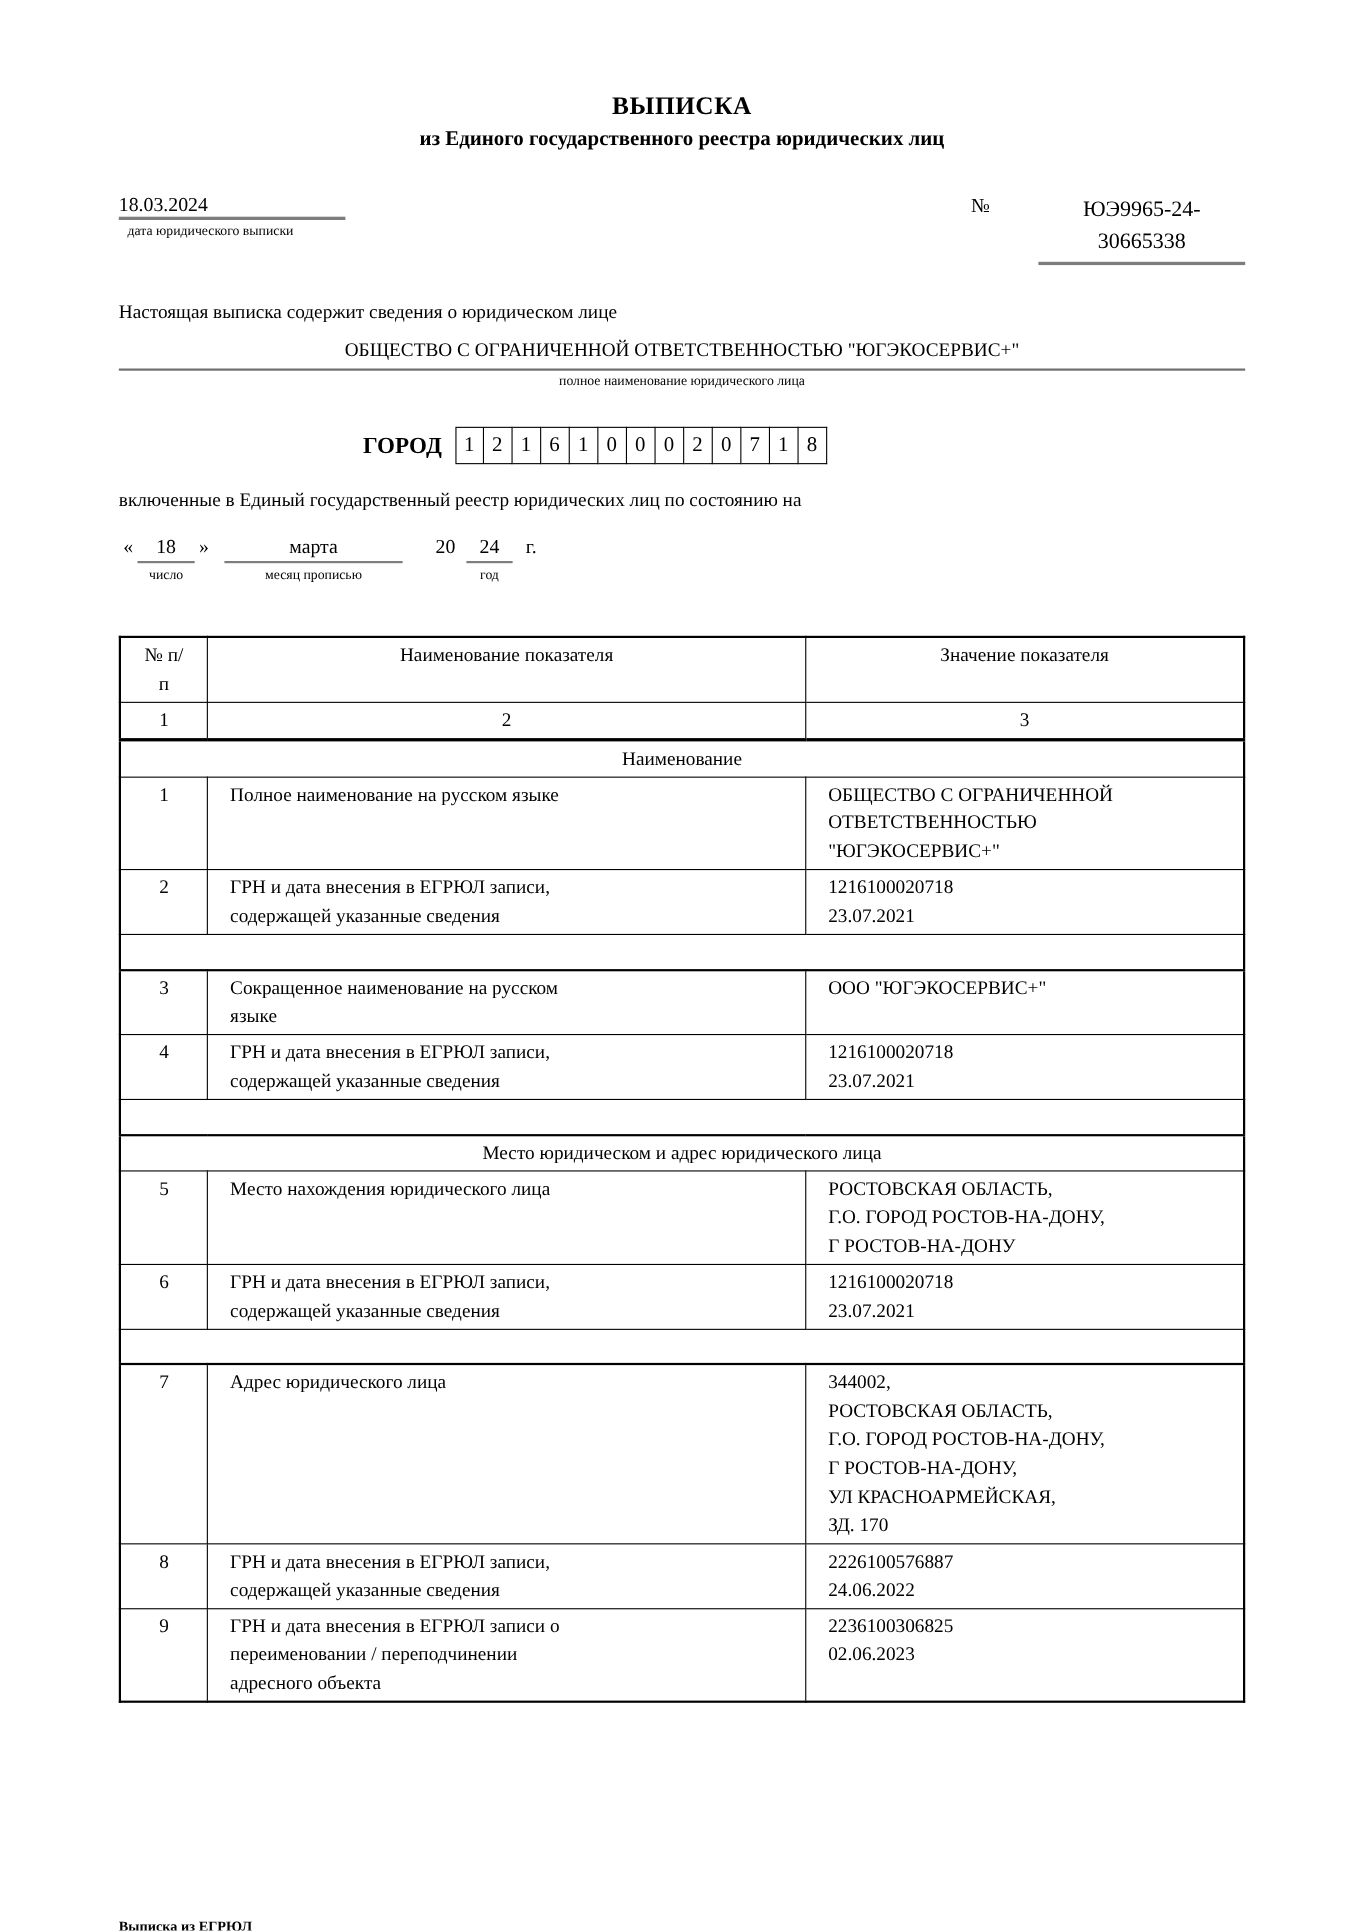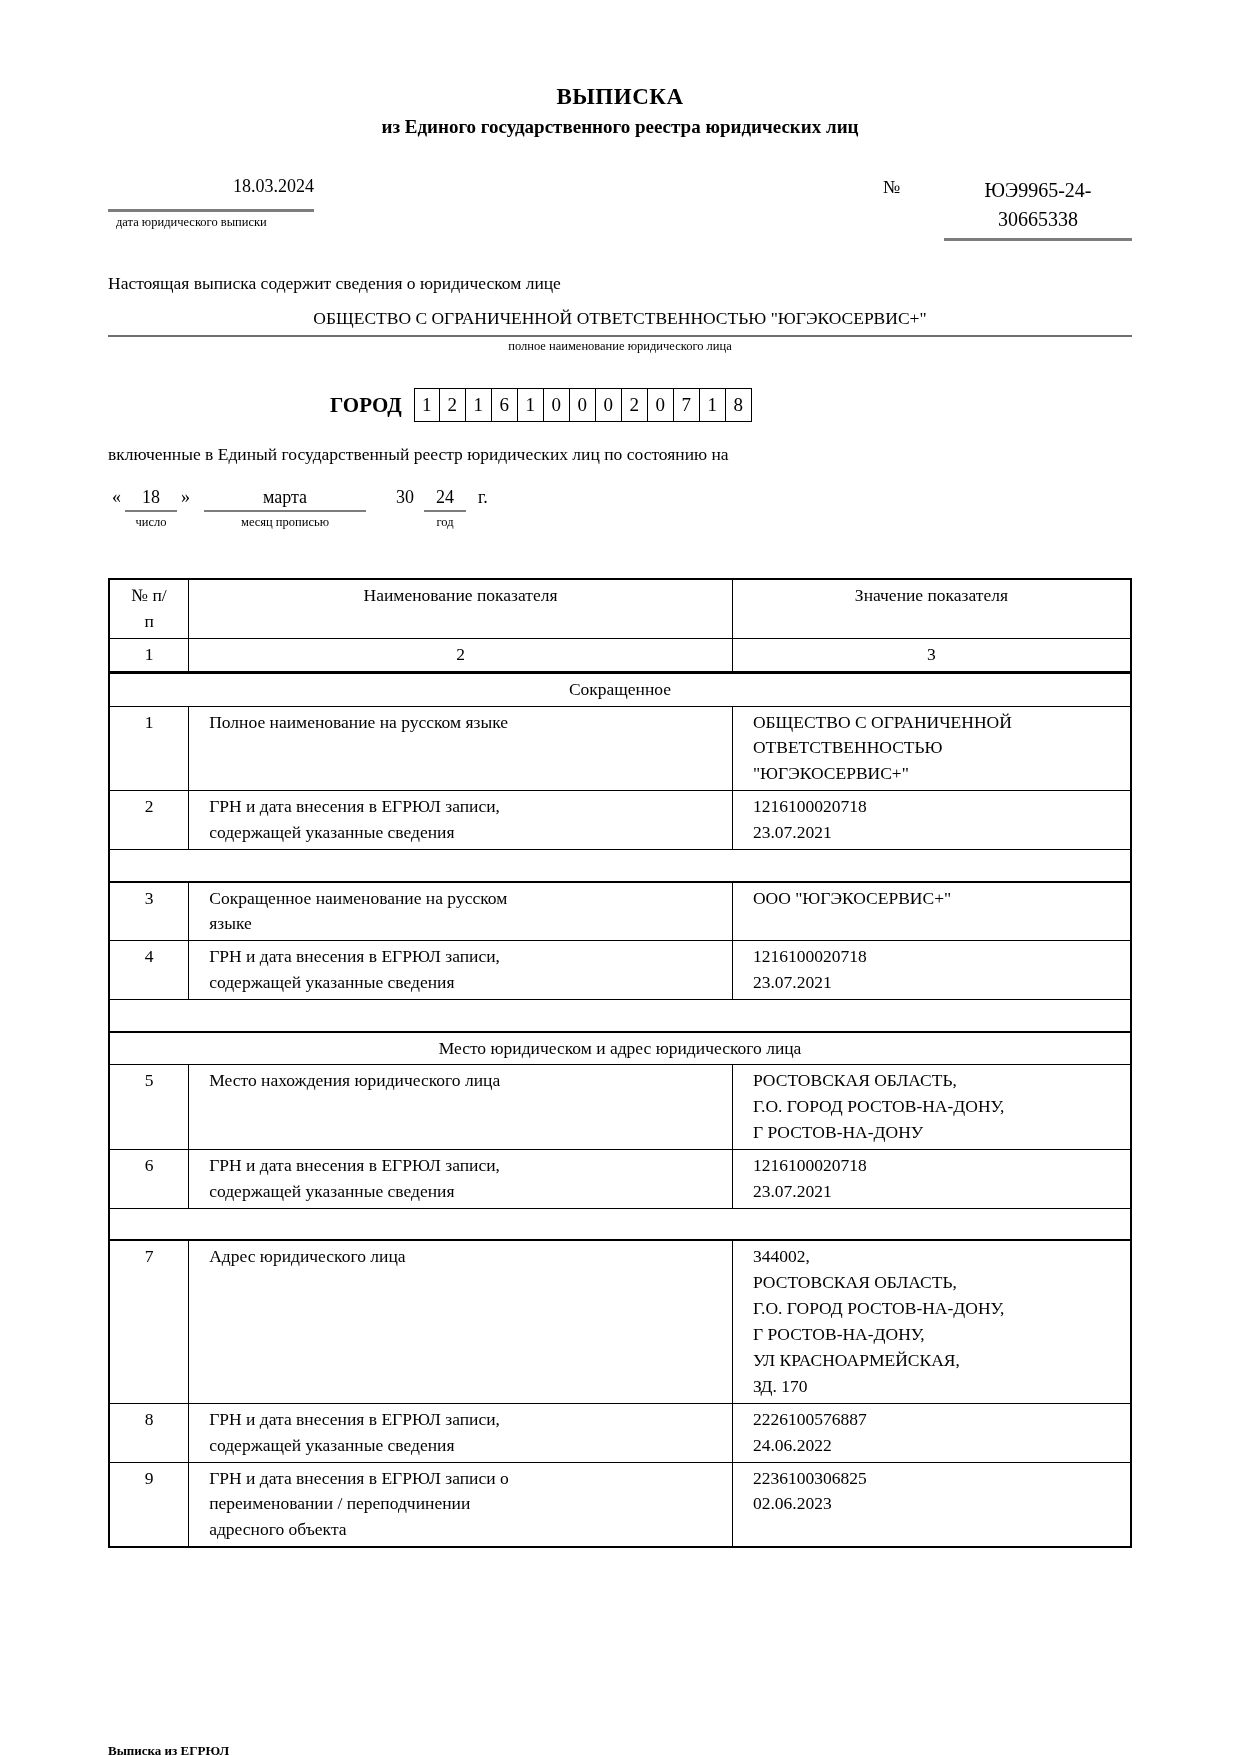--- a/index.html
+++ b/index.html
@@ -24,21 +24,21 @@
     margin-top: 6px;
     text-align: center; font-weight: bold; font-size: 19px;
   }
 
   .date-number-row {
     margin-top: 38px;
     display: flex; justify-content: space-between; align-items: flex-start;
   }
   .date-block { width: 206px; }
   .date-value {
-    font-size: 18px; text-align: right; padding-bottom: 12px;
+    font-size: 18px; text-align: left; 
     border-bottom: 3px solid #7d7d7d;
   }
   .date-caption { font-size: 12.5px; margin-top: 3px; padding-left: 8px; }
   .number-block { display: flex; align-items: flex-start; }
   .no-sign { font-size: 18px; margin-right: 44px; margin-top: 1px; }
   .number-value {
     width: 188px; text-align: center; font-size: 20px; line-height: 1.45;
     padding-bottom: 4px; border-bottom: 3px solid #7d7d7d;
   }
 
@@ -161,21 +161,21 @@
       <span class="dw-plain">«</span>
       <span class="dw-field dw-day">
         <span class="dw-value" style="display:block;">18</span>
         <span class="dw-caption" style="display:block;">число</span>
       </span>
       <span class="dw-plain">»</span>
       <span class="dw-field dw-month">
         <span class="dw-value" style="display:block;">марта</span>
         <span class="dw-caption" style="display:block;">месяц прописью</span>
       </span>
-      <span class="dw-plain dw-century">30</span>
+      <span class="dw-plain dw-century">20</span>
       <span class="dw-field dw-year">
         <span class="dw-value" style="display:block;">24</span>
         <span class="dw-caption" style="display:block;">год</span>
       </span>
       <span class="dw-plain dw-suffix">г.</span>
     </div>
 
     <table class="indicators">
       <colgroup>
         <col style="width:7.8%">
@@ -189,21 +189,21 @@
           <th>Значение показателя</th>
         </tr>
         <tr class="nums-row">
           <td>1</td>
           <td>2</td>
           <td>3</td>
         </tr>
       </thead>
       <tbody>
           <tr>
-            <td colspan="3" class="section-cell">Сокращенное</td>
+            <td colspan="3" class="section-cell">Наименование</td>
           </tr>
           <tr>
             <td class="cell-num">1</td>
             <td class="cell-name">Полное наименование на русском языке</td>
             <td class="cell-value">ОБЩЕСТВО С ОГРАНИЧЕННОЙ
 ОТВЕТСТВЕННОСТЬЮ
 "ЮГЭКОСЕРВИС+"</td>
           </tr>
           <tr>
             <td class="cell-num">2</td>

